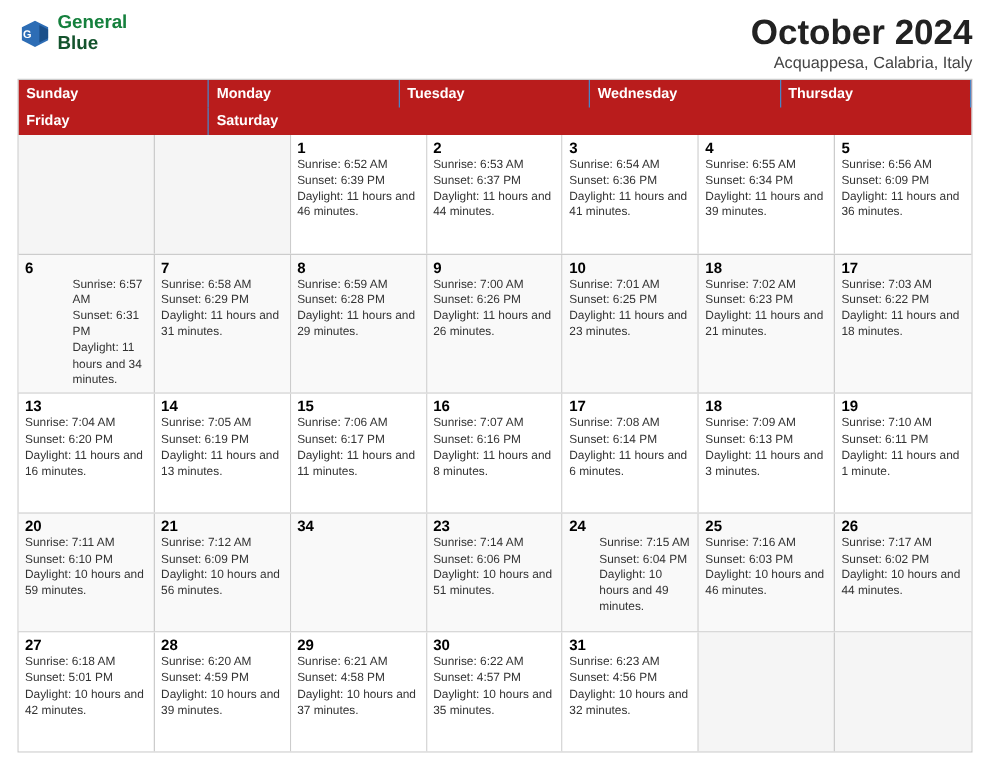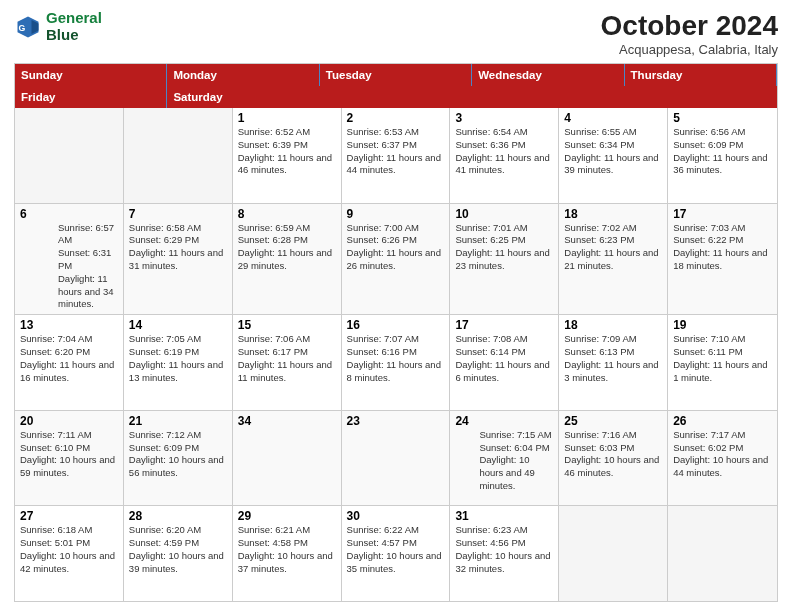--- a/index.html
+++ b/index.html
@@ -277,20 +277,23 @@
             <span class="day-num">21</span>
             <div class="cell-text" style="white-space: pre-line;">Sunrise: 7:12 AM
 Sunset: 6:09 PM
 Daylight: 10 hours and 56 minutes.</div>
           </div>
           <div class="cal-cell">
             <span class="day-num">34</span>
           </div>
           <div class="cal-cell">
             <span class="day-num">23</span>
+            <div class="cell-text" style="white-space: pre-line;">Sunrise: 7:14 AM
+Sunset: 6:06 PM
+Daylight: 10 hours and 51 minutes.</div>
           </div>
           <div class="cal-cell">
             <span class="day-num">24</span>
             <div class="cell-text" style="white-space: pre-line; margin-left: 24px;">Sunrise: 7:15 AM
 Sunset: 6:04 PM
 Daylight: 10 hours and 49 minutes.</div>
           </div>
           <div class="cal-cell">
             <span class="day-num">25</span>
             <div class="cell-text" style="white-space: pre-line;">Sunrise: 7:16 AM

